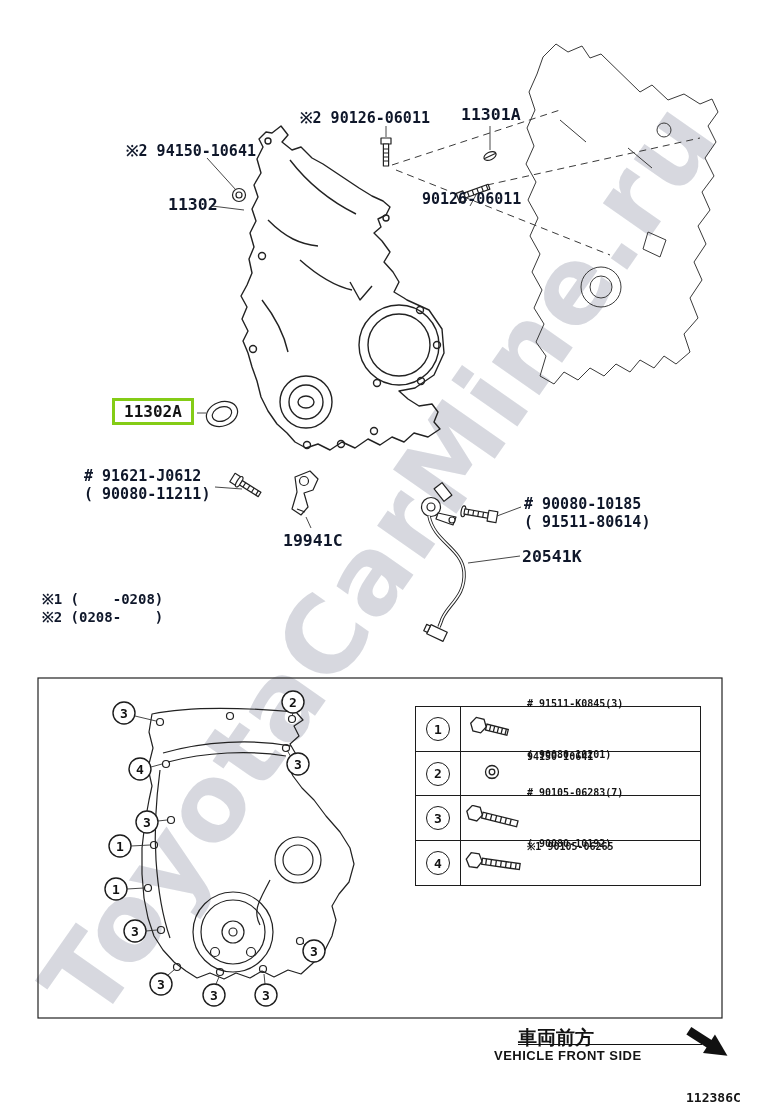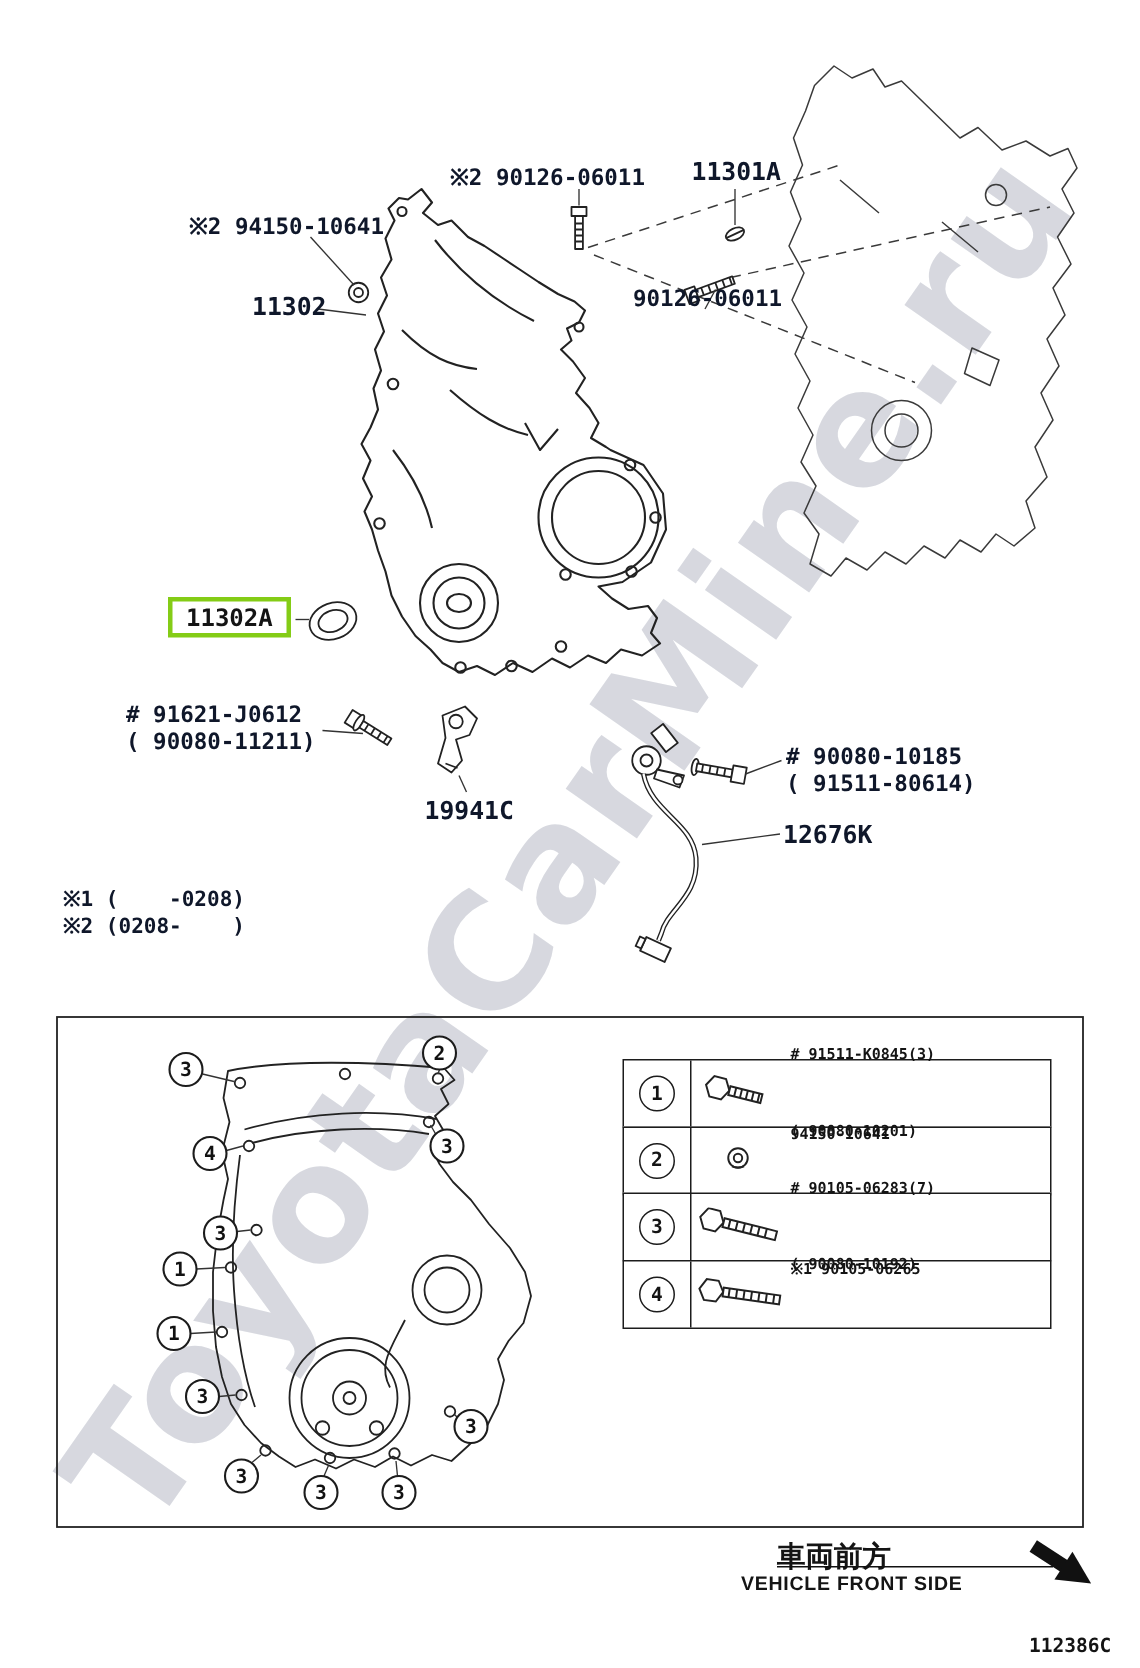--- a/index.html
+++ b/index.html
@@ -268,21 +268,21 @@
   <div class="lbl big" style="left:168px;top:195px;">11302</div>
   <div class="lbl" style="left:422px;top:190px;">90126-06011</div>
   <div class="sealbox">
     <span>11302A</span>
   </div>
   <div class="lbl" style="left:84px;top:467px;"># 91621-J0612</div>
   <div class="lbl" style="left:84px;top:485px;">( 90080-11211)</div>
   <div class="lbl big" style="left:283px;top:531px;">19941C</div>
   <div class="lbl" style="left:524px;top:495px;"># 90080-10185</div>
   <div class="lbl" style="left:524px;top:513px;">( 91511-80614)</div>
-  <div class="lbl big" style="left:522px;top:547px;">12676K</div>
+  <div class="lbl big" style="left:522px;top:547px;">20541K</div>
   <div class="lbl small" style="left:42px;top:589px;">※1 (    -0208)</div>
   <div class="lbl small" style="left:42px;top:607px;">※2 (0208-    )</div>
 
   <div class="ptable">
     <div class="trow">
       <div class="tnum">
         <span class="circ">1</span>
       </div>
       <div class="ticon">
         <svg width="60" height="26" viewBox="0 0 60 26">

